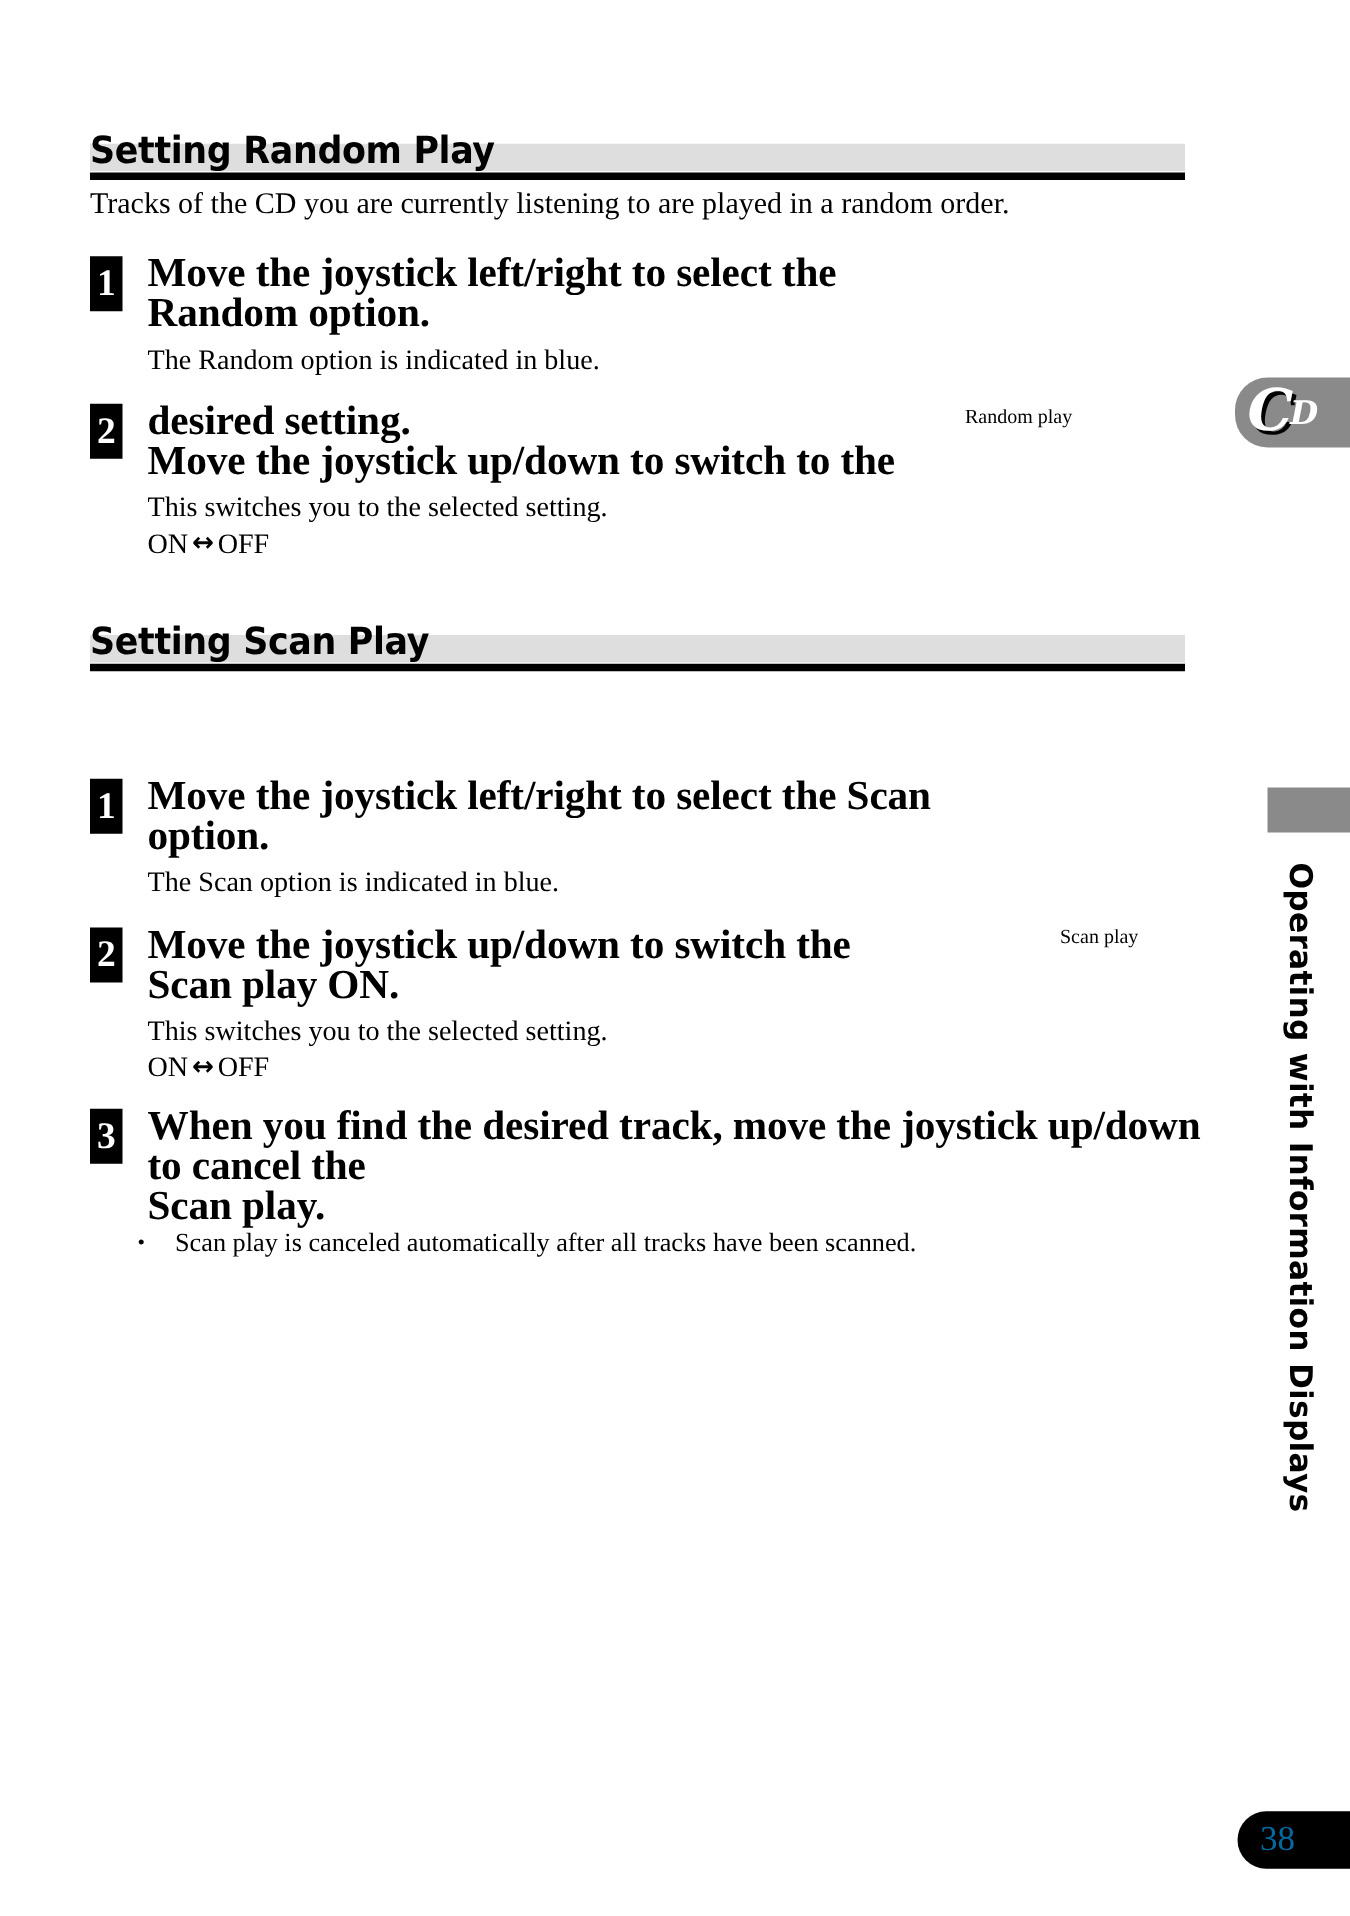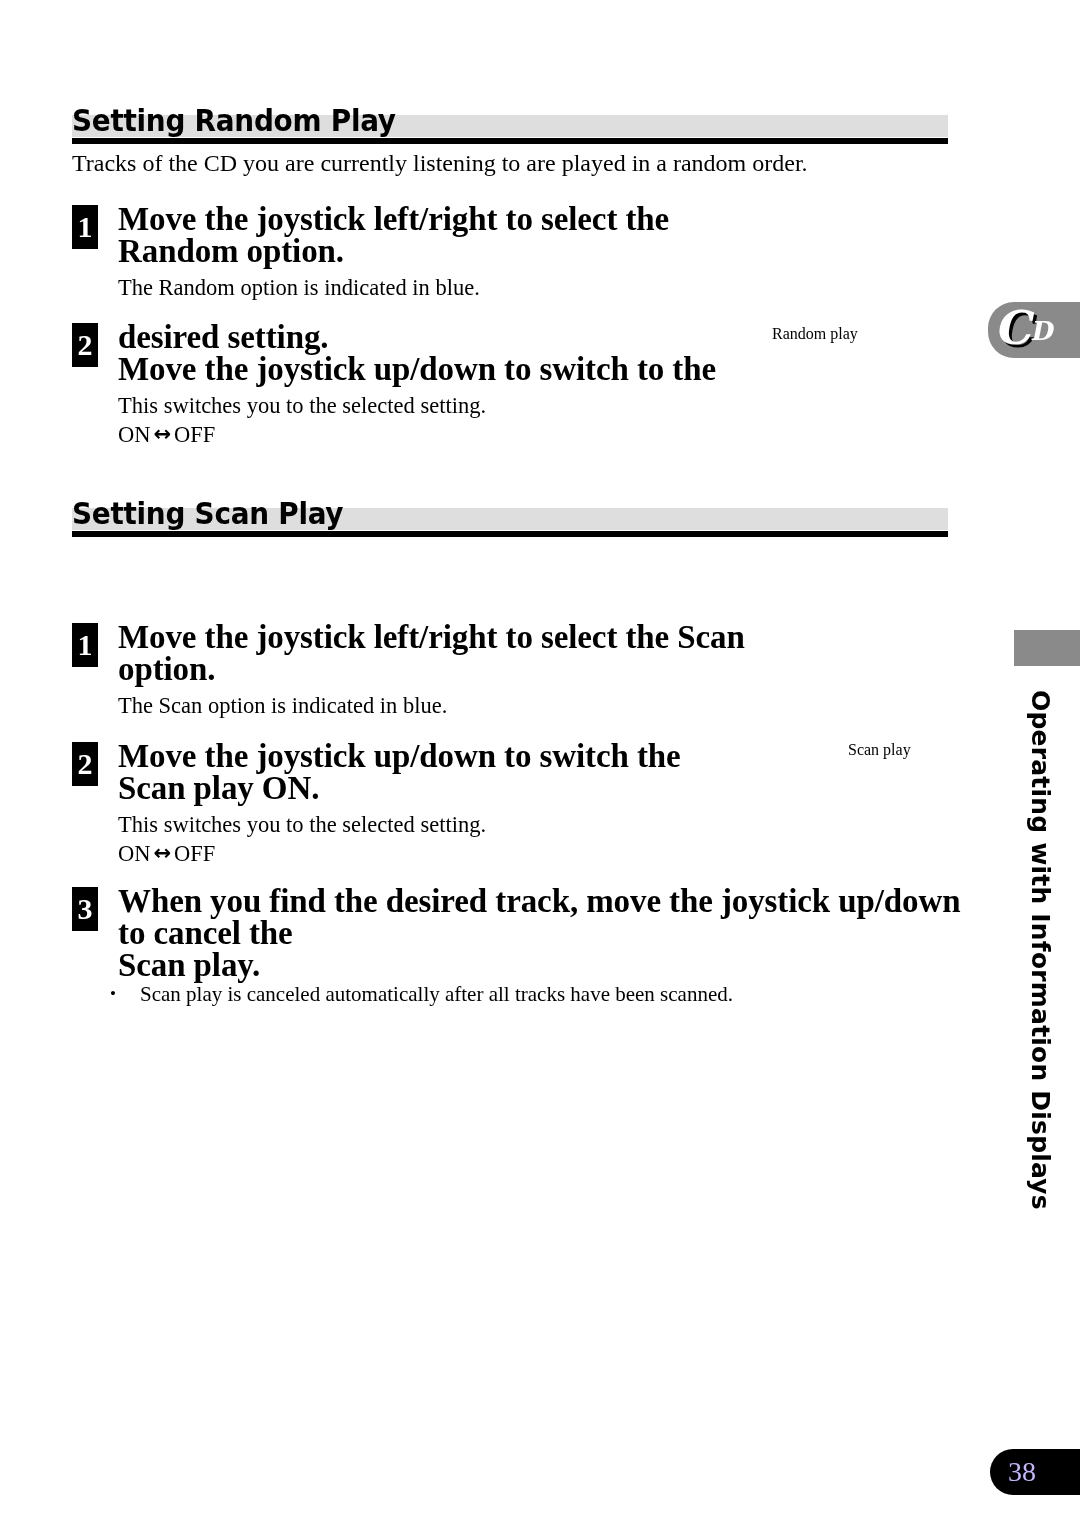--- a/index.html
+++ b/index.html
@@ -218,21 +218,21 @@
     width: 90px;
     height: 46px;
     background: #000000;
     border-top-left-radius: 23px;
     border-bottom-left-radius: 23px;
   }
   .page-number-tab span {
     position: absolute;
     left: 18px;
     top: 0;
-    color: #c4b5fd;
+    color: #0369a1;
     font-family: "Liberation Serif", "DejaVu Serif", serif;
     font-size: 28px;
     line-height: 46px;
   }
 </style>
 </head>
 <body>
 
 <div class="page">
 

